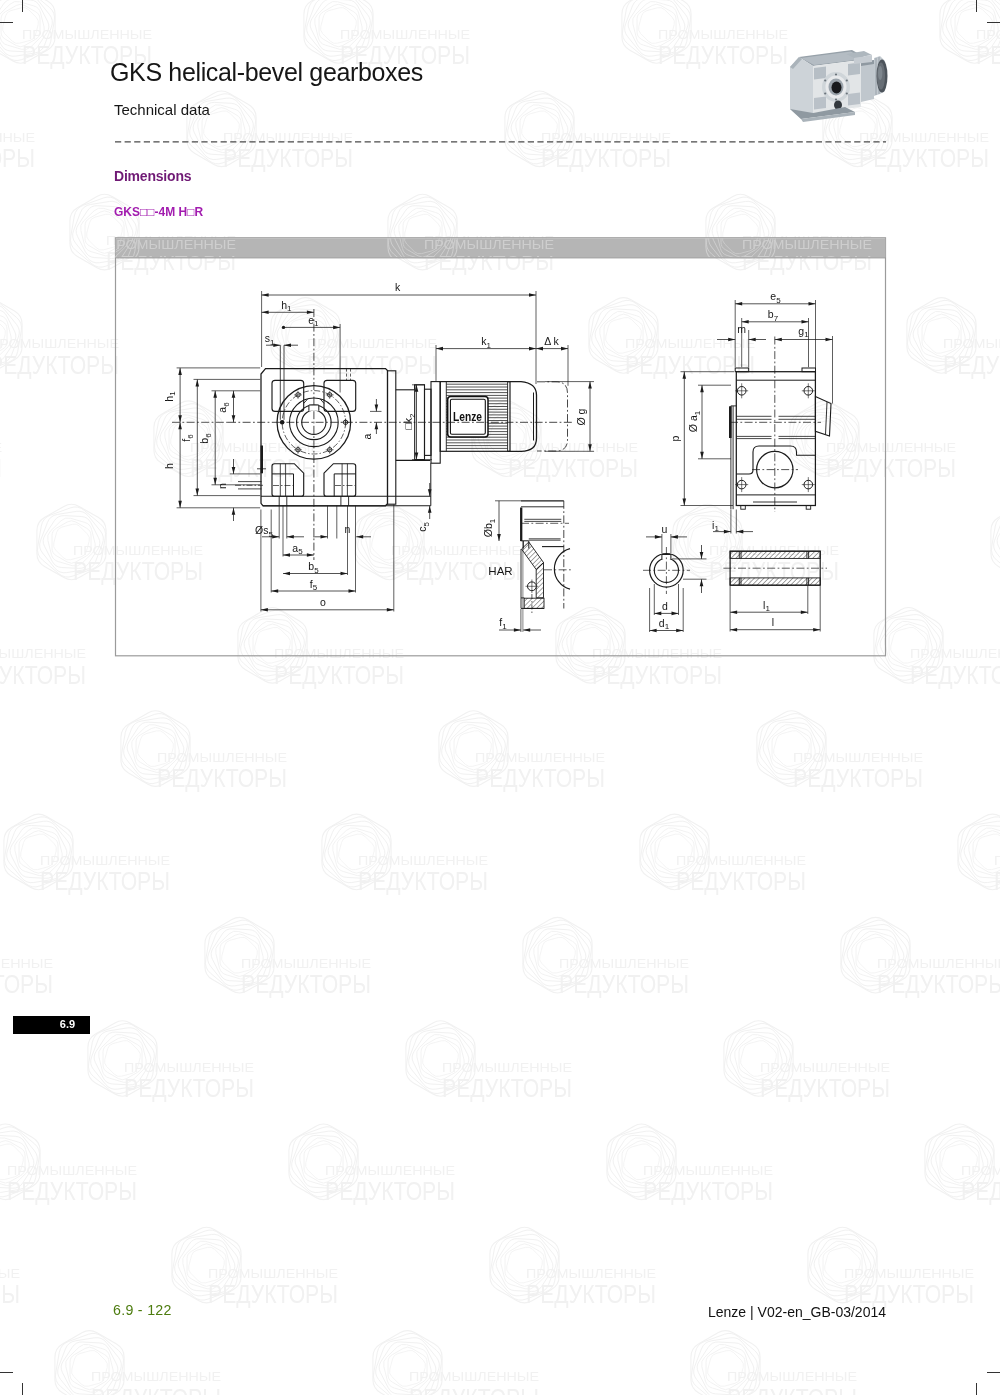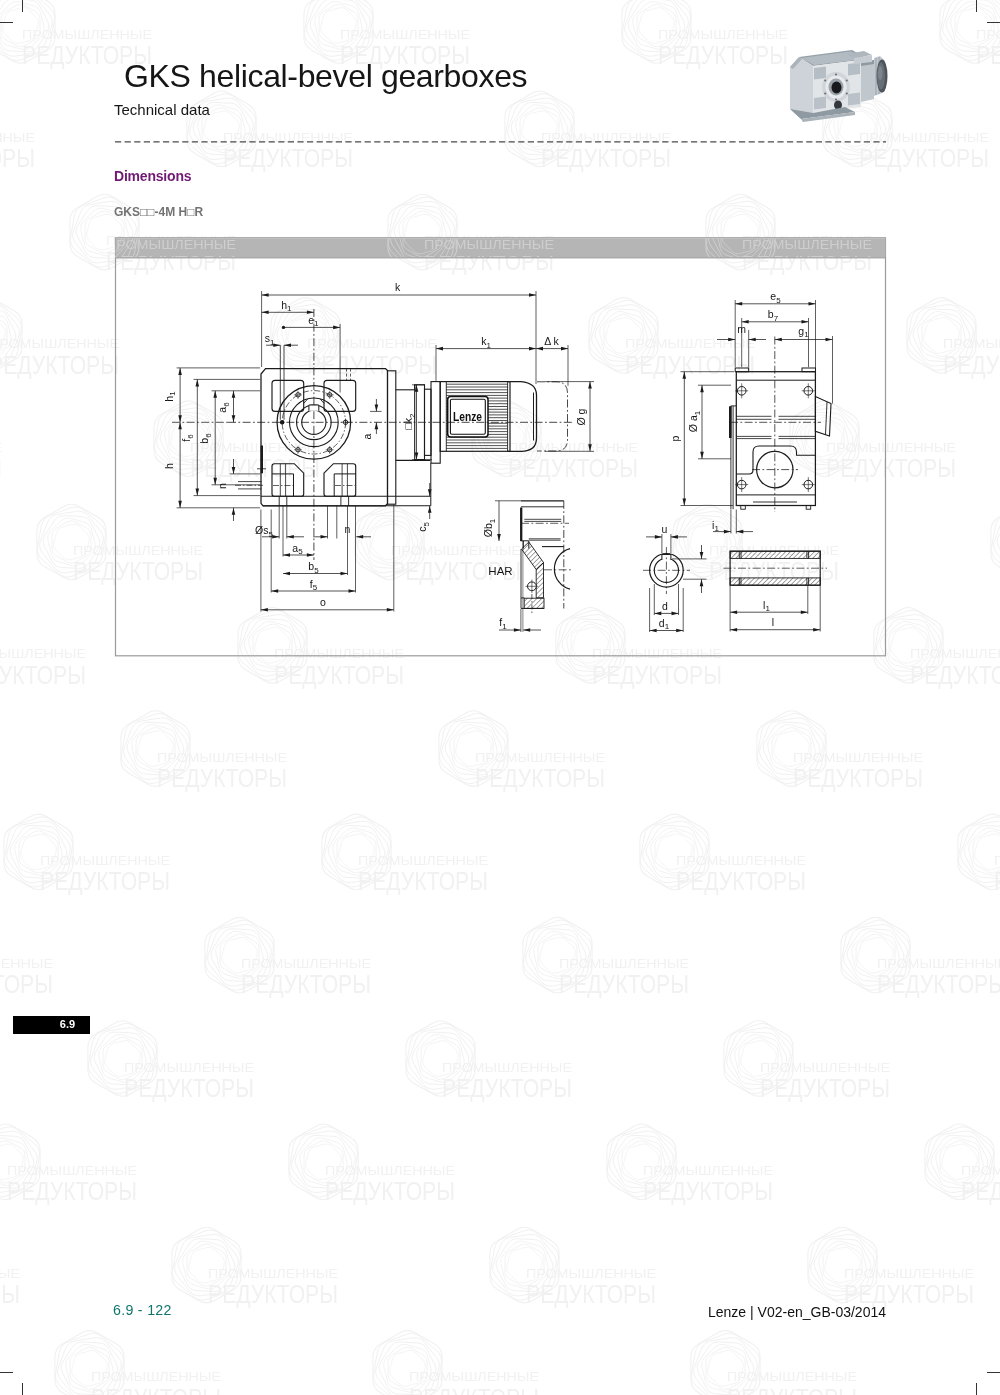--- a/index.html
+++ b/index.html
@@ -88,21 +88,21 @@
 
 <div class="abs" style="left:976.3px;top:0;width:1.1px;height:12px;background:#333"></div>
 <div class="abs" style="left:987px;top:21.7px;width:13px;height:1.1px;background:#333"></div>
 
 <div class="abs" style="left:22.2px;top:1383px;width:1.1px;height:12px;background:#333"></div>
 <div class="abs" style="left:0;top:1372.4px;width:13px;height:1.1px;background:#333"></div>
 
 <div class="abs" style="left:976.3px;top:1383px;width:1.1px;height:12px;background:#333"></div>
 <div class="abs" style="left:987px;top:1372.4px;width:13px;height:1.1px;background:#333"></div>
 
-<div class="abs" style="left:124px;top:58px;font-size:32px;color:#161616;letter-spacing:-0.35px">GKS helical-bevel gearboxes</div>
+<div class="abs" style="left:110px;top:58px;font-size:25px;color:#161616;letter-spacing:-0.35px">GKS helical-bevel gearboxes</div>
 
 <div class="abs" style="left:114px;top:101px;font-size:15px;color:#161616">Technical data</div>
 
 <svg class="abs" style="left:0;top:0" width="1000" height="130" viewBox="0 0 1000 130">
 
 <path d="M799,57 L852,50 L868,59 L813,66 Z" fill="#97a1a9"></path>
 <path d="M801,58 L851,51.5 L864,59 L814,65 Z" fill="#b4bcc3"></path>
 
 <path d="M790,67 L799,57 L813,66 L813,113 L801,119 L790,109 Z" fill="#cdd3d8"></path>
 <path d="M790,67 L799,57 L802,59 L793,69 Z" fill="#aab3ba"></path>
@@ -151,21 +151,21 @@
 <path d="M790,109 L801,119 L855,112 L845,107 L813,113 Z" fill="#8f99a1"></path>
 <path d="M801,119 L855,112 L855,115 L803,122 Z" fill="#aab3ba"></path>
 </svg>
 
 <svg class="abs" style="left:0;top:0" width="1000" height="160" viewBox="0 0 1000 160">
 <line x1="115" y1="141.9" x2="886" y2="141.9" stroke="#4a4a4a" stroke-width="1.15" stroke-dasharray="6.2 3.4"></line>
 </svg>
 
 <div class="abs" style="left:114px;top:167.5px;font-size:14px;font-weight:bold;color:#701a75;letter-spacing:-0.2px">Dimensions</div>
 
-<div class="abs" style="left:114px;top:204.5px;font-size:12px;font-weight:bold;color:#737373">GKS□□-4M H□R</div>
+<div class="abs" style="left:114px;top:204.5px;font-size:12px;font-weight:bold;color:#a21caf">GKS□□-4M H□R</div>
 
 <svg class="abs" style="left:0;top:0" width="1000" height="1395" viewBox="0 0 1000 1395">
 
 <rect x="115.5" y="237.8" width="770" height="418" fill="none" stroke="#9b9b9b" stroke-width="1.2"></rect>
 
 <rect x="115.5" y="238.3" width="770" height="19.4" fill="#b5b5b5"></rect>
 <g clip-path="url(#bandclip)" opacity="1">
 <g fill="#cecece" stroke="#cecece">
 <use href="#wm" x="67" y="194.4"></use>
         <use href="#wm" x="385" y="194.4"></use>
@@ -656,14 +656,14 @@
 <polygon points="730.1,629.7 737.1,627.9 737.1,631.5" fill="#1b1b1b"></polygon>
 <polygon points="820.2,629.7 813.2,627.9 813.2,631.5" fill="#1b1b1b"></polygon>
 <text x="773.0" y="626.0" font-size="10.5" fill="#161616" text-anchor="middle" font-family="Liberation Sans, sans-serif">l</text>
 <line x1="730.1" y1="586.0" x2="730.1" y2="631.5" stroke="#1b1b1b" stroke-width="0.7"></line>
 <line x1="820.2" y1="586.0" x2="820.2" y2="631.5" stroke="#1b1b1b" stroke-width="0.7"></line>
 </svg>
 
 <div class="abs" style="left:13px;top:1015.5px;width:77px;height:18px;background:#000"></div>
 <div class="abs" style="left:29px;top:1018px;width:77px;text-align:center;font-size:11px;font-weight:bold;color:#fff">6.9</div>
 
-<div class="abs" style="left:113px;top:1301.5px;font-size:14.2px;color:#0f766e;letter-spacing:0.3px">6.9 - 122</div>
+<div class="abs" style="left:113px;top:1301.5px;font-size:14.2px;color:#4d7c0f;letter-spacing:0.3px">6.9 - 122</div>
 
 <div class="abs" style="right:114px;top:1304px;font-size:14px;color:#111">Lenze | V02-en_GB-03/2014</div>
 </body></html>

